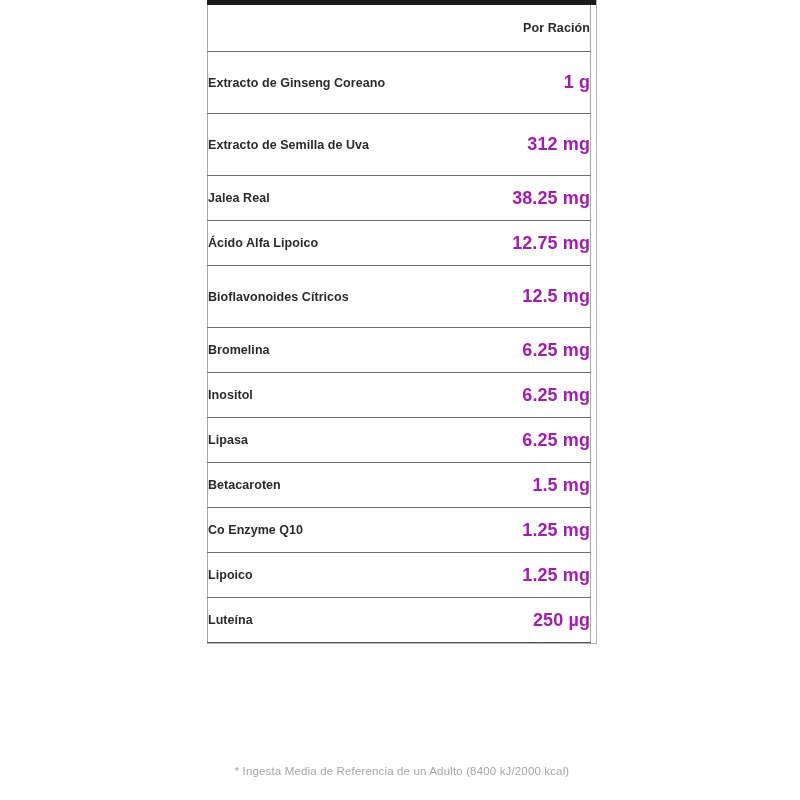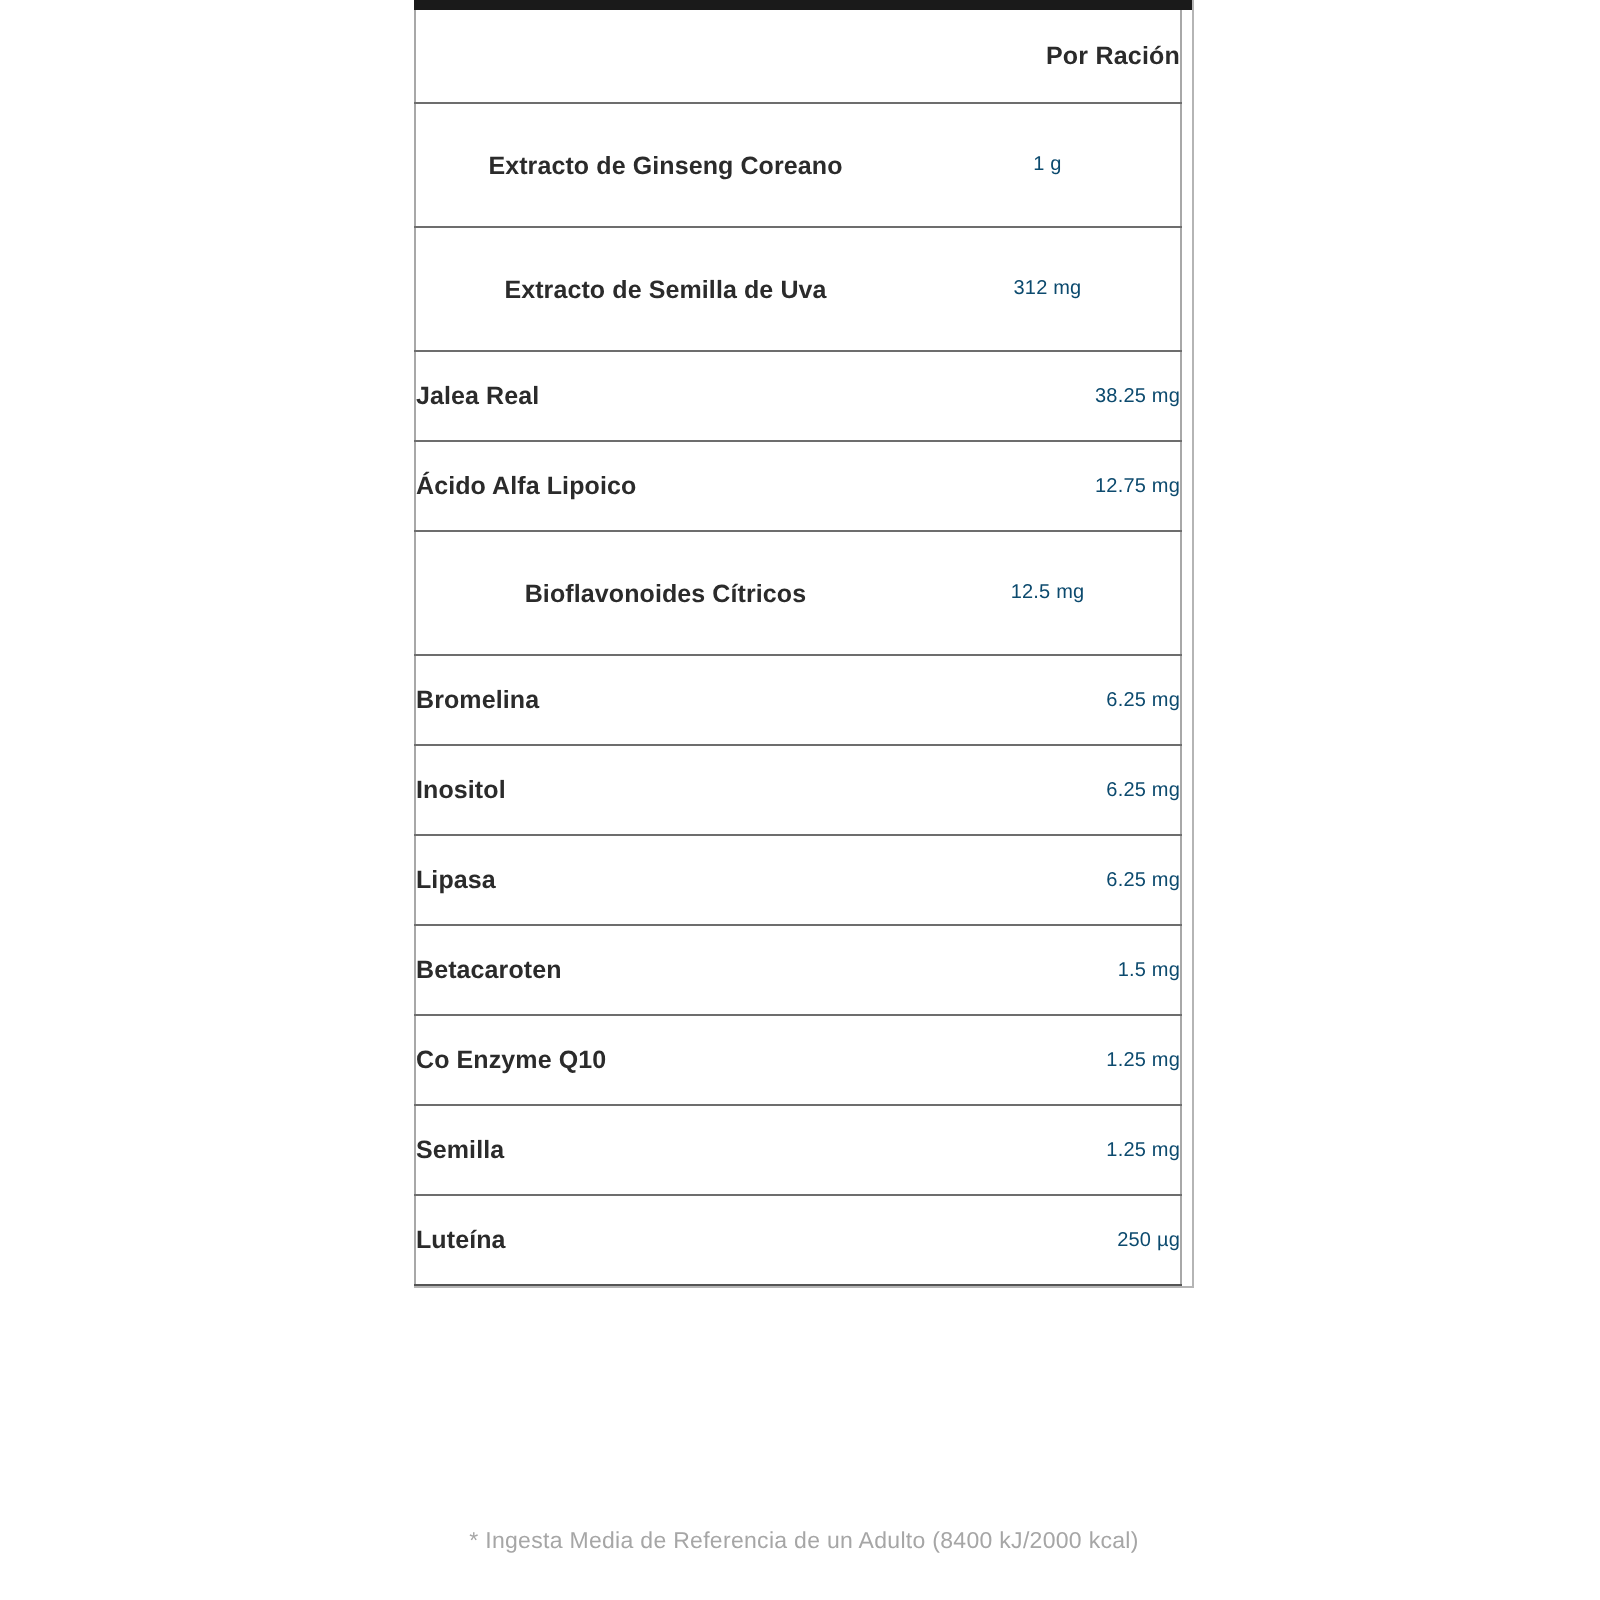--- a/index.html
+++ b/index.html
@@ -78,38 +78,38 @@
     color: #2b2b2b;
     letter-spacing: 0.1px;
   }
 
   
   .data-row td {
     border-top: 1px solid #6d6d6d;
     background: #ffffff;
   }
   .data-row.single td { height: 44px; margin-left: 44px; }
-  .data-row.double td { height: 61px; text-align: center; }
+  .data-row.double td { height: 61px; }
 
   .cell-name {
     padding-left: 12px;
     padding-right: 8px;
     font-size: 12.5px;
     font-weight: bold;
     color: #2b2b2b;
     line-height: 18px;
     letter-spacing: 0.05px;
   }
   .cell-value {
     text-align: right;
     padding-right: 12px;
     padding-left: 4px;
-    font-size: 10px;
-    font-weight: normal;
-    color: #0c4a6e;
+    font-size: 18px;
+    font-weight: bold;
+    color: #a21caf;
     line-height: 19px;
     letter-spacing: 0.1px;
   }
   
   .cell-value.wrap {
     width: 44px;
   }
 
   .footnote {
     position: absolute;
@@ -179,21 +179,21 @@
           </tr>
           <tr class="data-row single">
             <td class="cell-name">Betacaroten</td>
             <td class="cell-value">1.5 mg</td>
           </tr>
           <tr class="data-row single">
             <td class="cell-name">Co Enzyme Q10</td>
             <td class="cell-value">1.25 mg</td>
           </tr>
           <tr class="data-row single">
-            <td class="cell-name">Semilla</td>
+            <td class="cell-name">Lipoico</td>
             <td class="cell-value">1.25 mg</td>
           </tr>
           <tr class="data-row single">
             <td class="cell-name">Luteína</td>
             <td class="cell-value">250 µg</td>
           </tr>
         </tbody>
     </table>
 
   </div>

